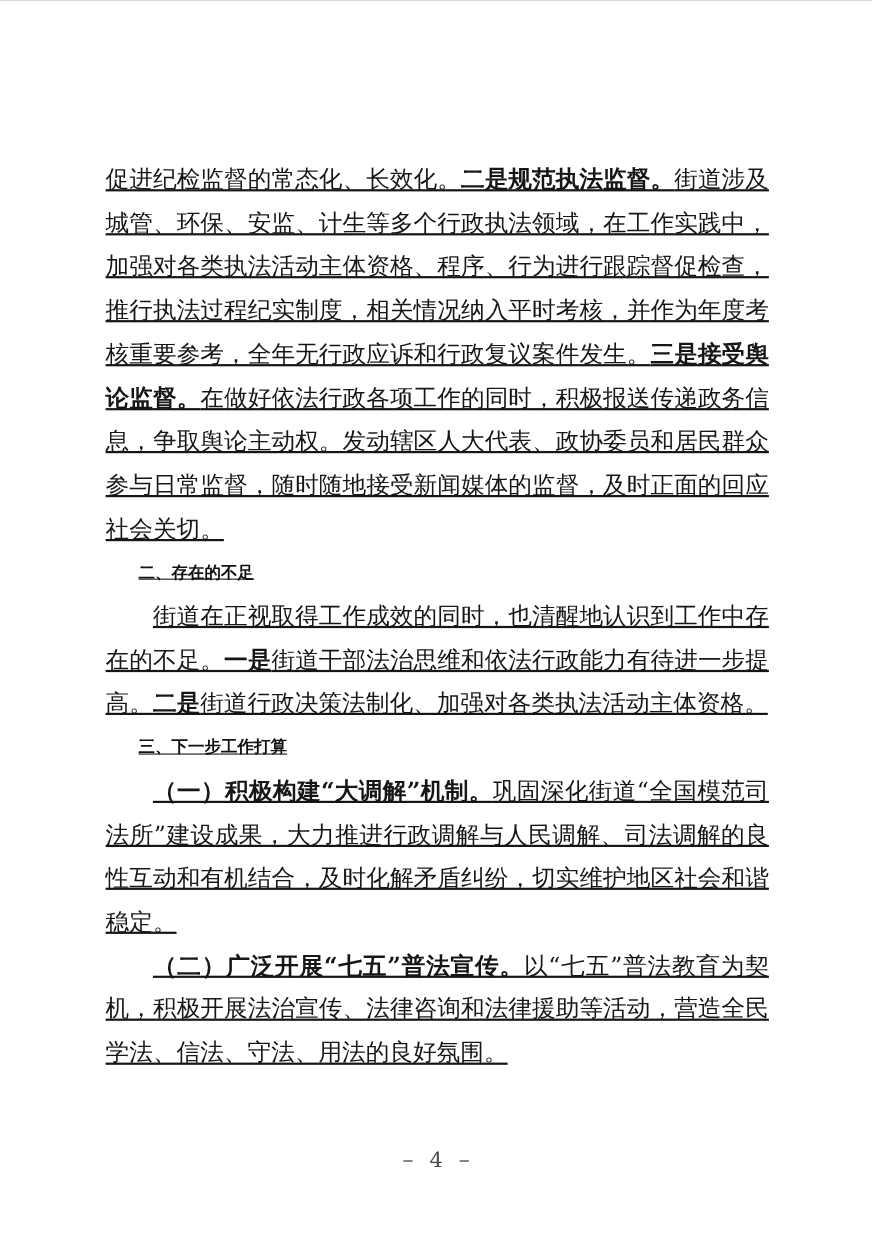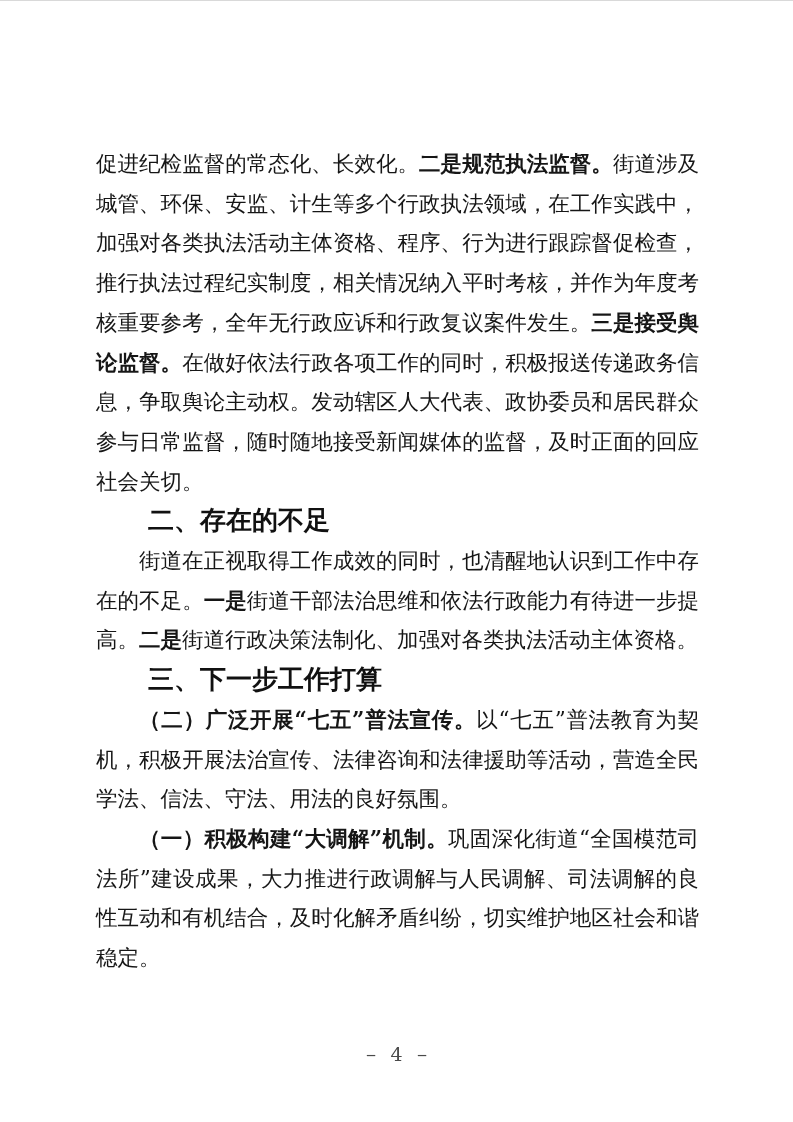--- a/index.html
+++ b/index.html
@@ -20,38 +20,39 @@
     position: absolute;
     left: 96px;
     top: 143px;
     width: 603px;
     font-family: "DejaVu Serif", "Liberation Serif", serif;
     font-size: 21.5px;
     line-height: 39.7px;
     color: #161616;
     text-align: justify;
     letter-spacing: 0;
+    text-decoration: underline;
   }
   .para {
     margin: 0;
     padding: 0;
     text-indent: 2em;
   }
   .para.no-indent {
     text-indent: 0;
   }
   .para b {
     font-weight: 700;
   }
   .section-heading {
     margin: 0;
     padding: 0;
     font-family: "DejaVu Sans", "Liberation Sans", sans-serif;
     font-weight: 700;
-    font-size: 26px;
+    font-size: 15px;
     line-height: 39.7px;
     text-indent: 2em;
     text-align: left;
     color: #111111;
   }
   .page-footer {
     position: absolute;
     left: 96px;
     width: 603px;
     top: 1041px;
@@ -70,21 +71,21 @@
   <div class="body-text">
 
     <p class="para no-indent"><span>促进纪检监督的常态化、长效化。</span><b>二是规范执法监督。</b><span>街道涉及城管、环保、安监、计生等多个行政执法领域，在工作实践中，加强对各类执法活动主体资格、程序、行为进行跟踪督促检查，推行执法过程纪实制度，相关情况纳入平时考核，并作为年度考核重要参考，全年无行政应诉和行政复议案件发生。</span><b>三是接受舆论监督。</b><span>在做好依法行政各项工作的同时，积极报送传递政务信息，争取舆论主动权。发动辖区人大代表、政协委员和居民群众参与日常监督，随时随地接受新闻媒体的监督，及时正面的回应社会关切。</span></p>
 
     <h2 class="section-heading">二、存在的不足</h2>
 
     <p class="para"><span>街道在正视取得工作成效的同时，也清醒地认识到工作中存在的不足。</span><b>一是</b><span>街道干部法治思维和依法行政能力有待进一步提高。</span><b>二是</b><span>街道行政决策法制化、加强对各类执法活动主体资格。</span></p>
 
     <h2 class="section-heading">三、下一步工作打算</h2>
 
+    <p class="para"><b>（一）积极构建“大调解”机制。</b><span>巩固深化街道“全国模范司法所”建设成果，大力推进行政调解与人民调解、司法调解的良性互动和有机结合，及时化解矛盾纠纷，切实维护地区社会和谐稳定。</span></p>
+
     <p class="para"><b>（二）广泛开展“七五”普法宣传。</b><span>以“七五”普法教育为契机，积极开展法治宣传、法律咨询和法律援助等活动，营造全民学法、信法、守法、用法的良好氛围。</span></p>
-
-    <p class="para"><b>（一）积极构建“大调解”机制。</b><span>巩固深化街道“全国模范司法所”建设成果，大力推进行政调解与人民调解、司法调解的良性互动和有机结合，及时化解矛盾纠纷，切实维护地区社会和谐稳定。</span></p>
 
   </div>
 
   <div class="page-footer">－ 4 －</div>
 
 </div>
 
 </body></html>

